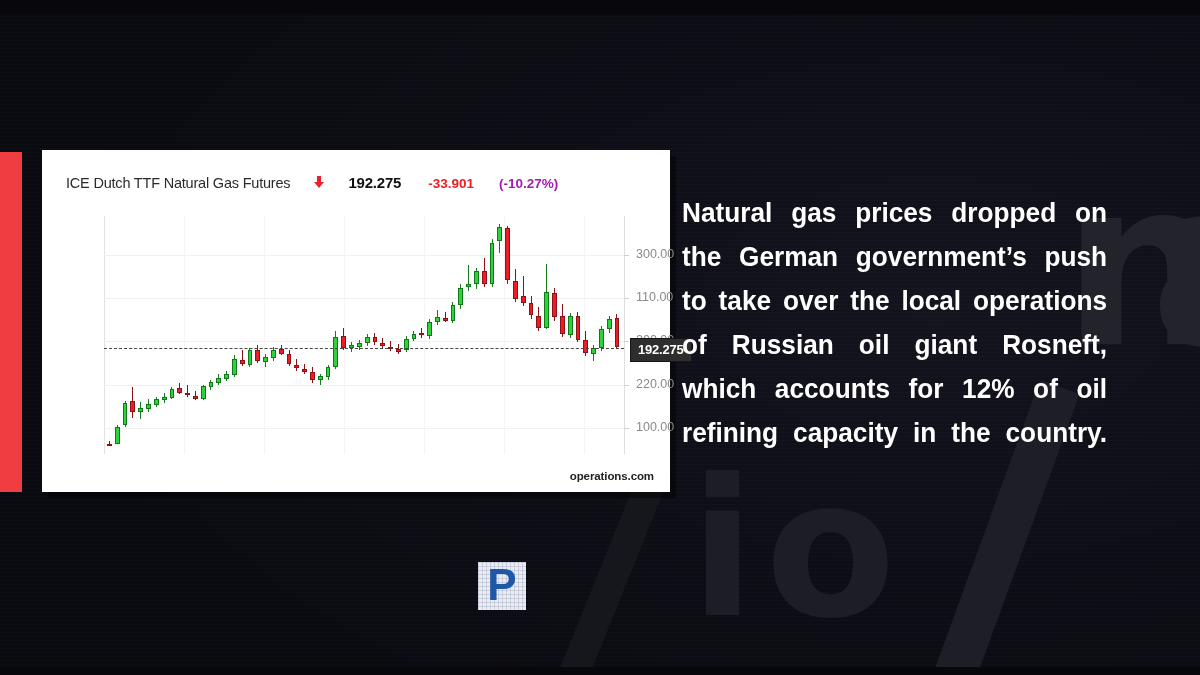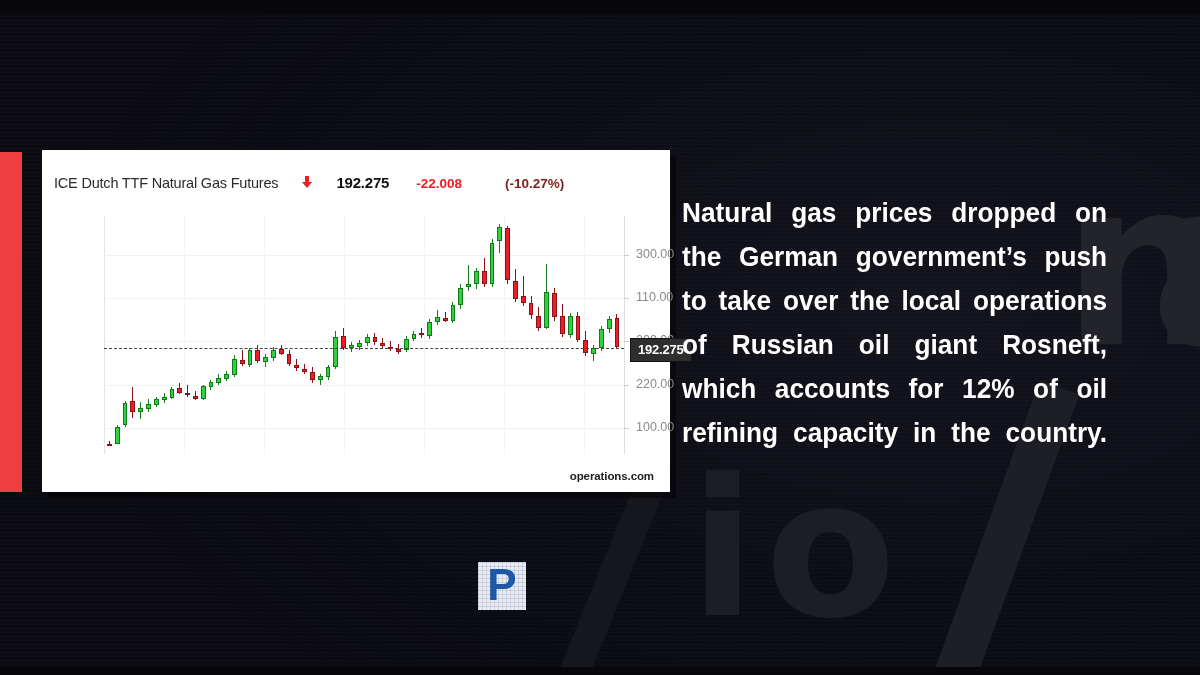--- a/index.html
+++ b/index.html
@@ -65,33 +65,33 @@
     background:#ef3d42;
   }
 
   
   #chart-card{
     position:absolute; left:42px; top:150px; width:628px; height:342px;
     background:#ffffff;
     box-shadow:6px 6px 0 rgba(0,0,0,0.45);
   }
   #chart-title-row{
-    position:absolute; left:12px; top:24px;
+    position:absolute; left:24px; top:24px;
     display:flex; align-items:baseline; gap:24px;
     white-space:nowrap;
     text-align:right;
   }
   .ct-name{
     font-size:14.5px; color:#2b2b2b; font-weight:400;
     letter-spacing:-0.2px;
   }
   .ct-arrow{ color:#e8212b; font-size:14px; line-height:1; position:relative; top:0px; }
   .ct-last{ font-size:15px; color:#111; font-weight:700; letter-spacing:-0.2px; }
   .ct-chg{ font-size:13.5px; color:#ec1c24; font-weight:700; margin-left:3px; }
-  .ct-pct{ font-size:13.5px; color:#7f1d1d; font-weight:700; margin-left:19px; }
+  .ct-pct{ font-size:13.5px; color:#a21caf; font-weight:700; margin-left:1px; }
 
   
   #plot{
     position:absolute; left:62px; top:66px; width:520px; height:238px;
   }
   #plot-frame{
     position:absolute; inset:0;
     border-left:1px solid #e2e2e2;
   }
   .gridline-h{
@@ -203,21 +203,21 @@
 <div id="chart-card">
 
   <div id="chart-title-row">
     <span class="ct-name">ICE Dutch TTF Natural Gas Futures</span>
     <span class="ct-arrow">
       <svg width="10" height="12" viewBox="0 0 10 12" aria-hidden="true">
         <path d="M3 0 h4 v6 h3 L5 12 L0 6 h3 z" fill="#e8212b"></path>
       </svg>
     </span>
     <span class="ct-last">192.275</span>
-    <span class="ct-chg">-22.008</span>
+    <span class="ct-chg">-33.901</span>
     <span class="ct-pct">(-10.27%)</span>
   </div>
 
   <div id="plot">
     <div id="plot-frame"></div>
     <div id="gridlines-h">
         <div class="gridline-h" style="top: 212.036px;"></div>
         <div class="gridline-h" style="top: 168.764px;"></div>
         <div class="gridline-h" style="top: 125.491px;"></div>
         <div class="gridline-h" style="top: 82.2182px;"></div>

